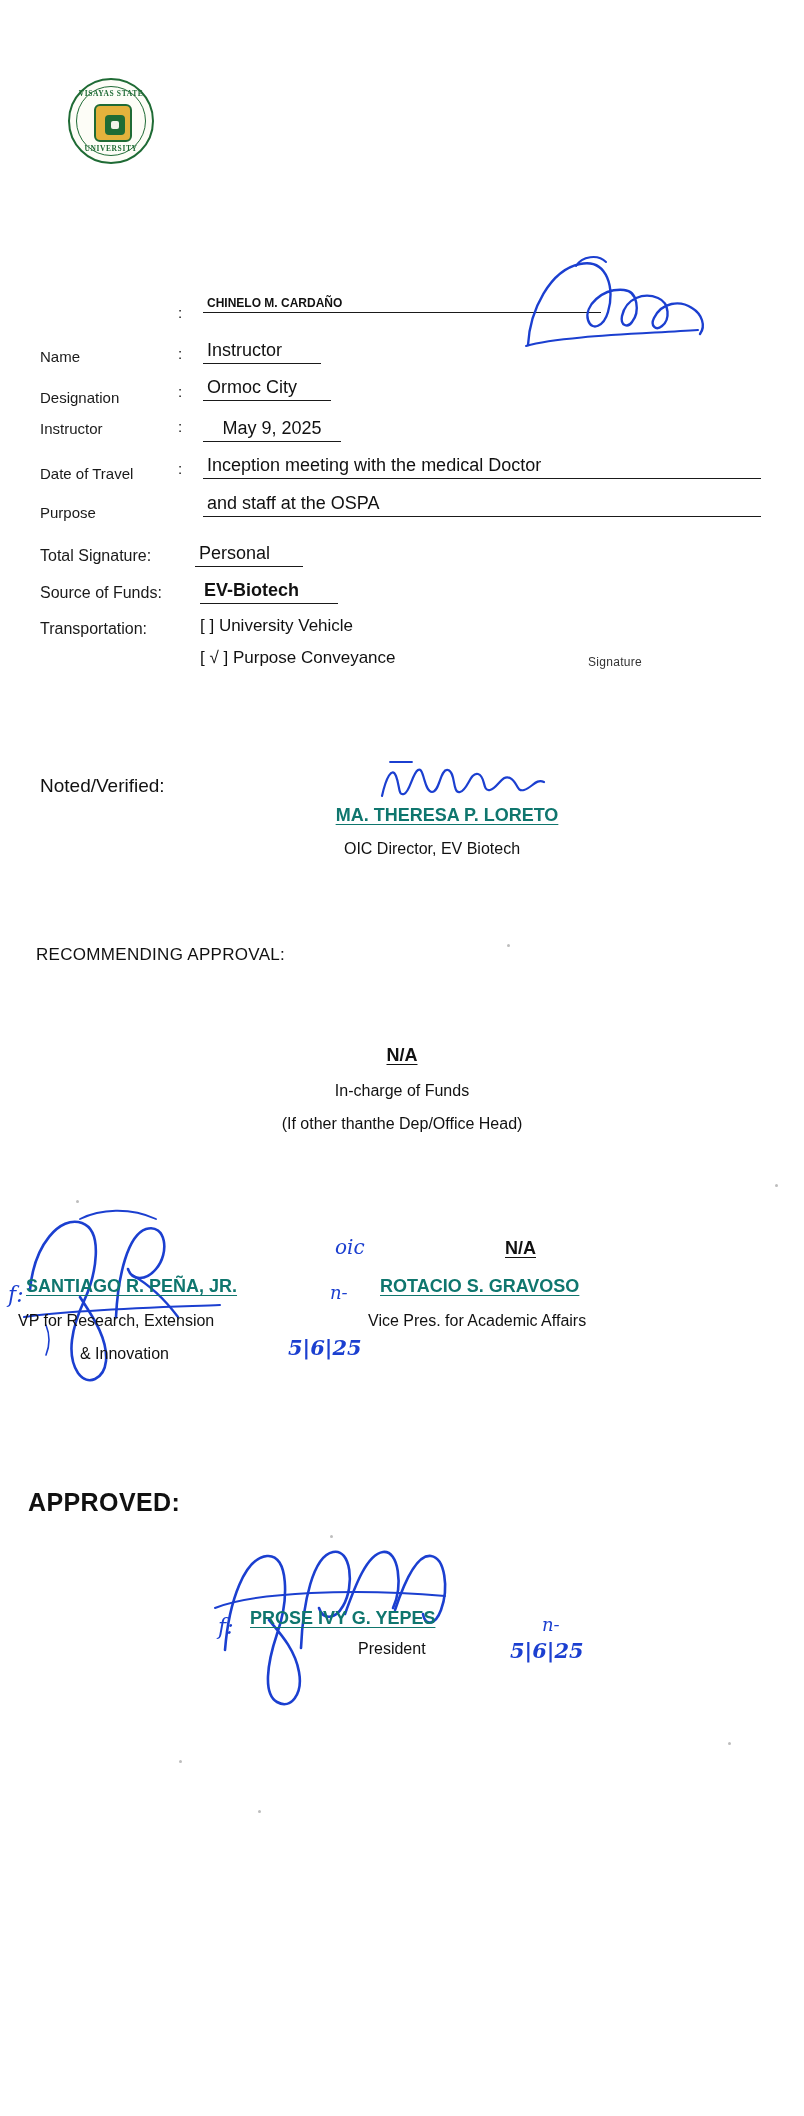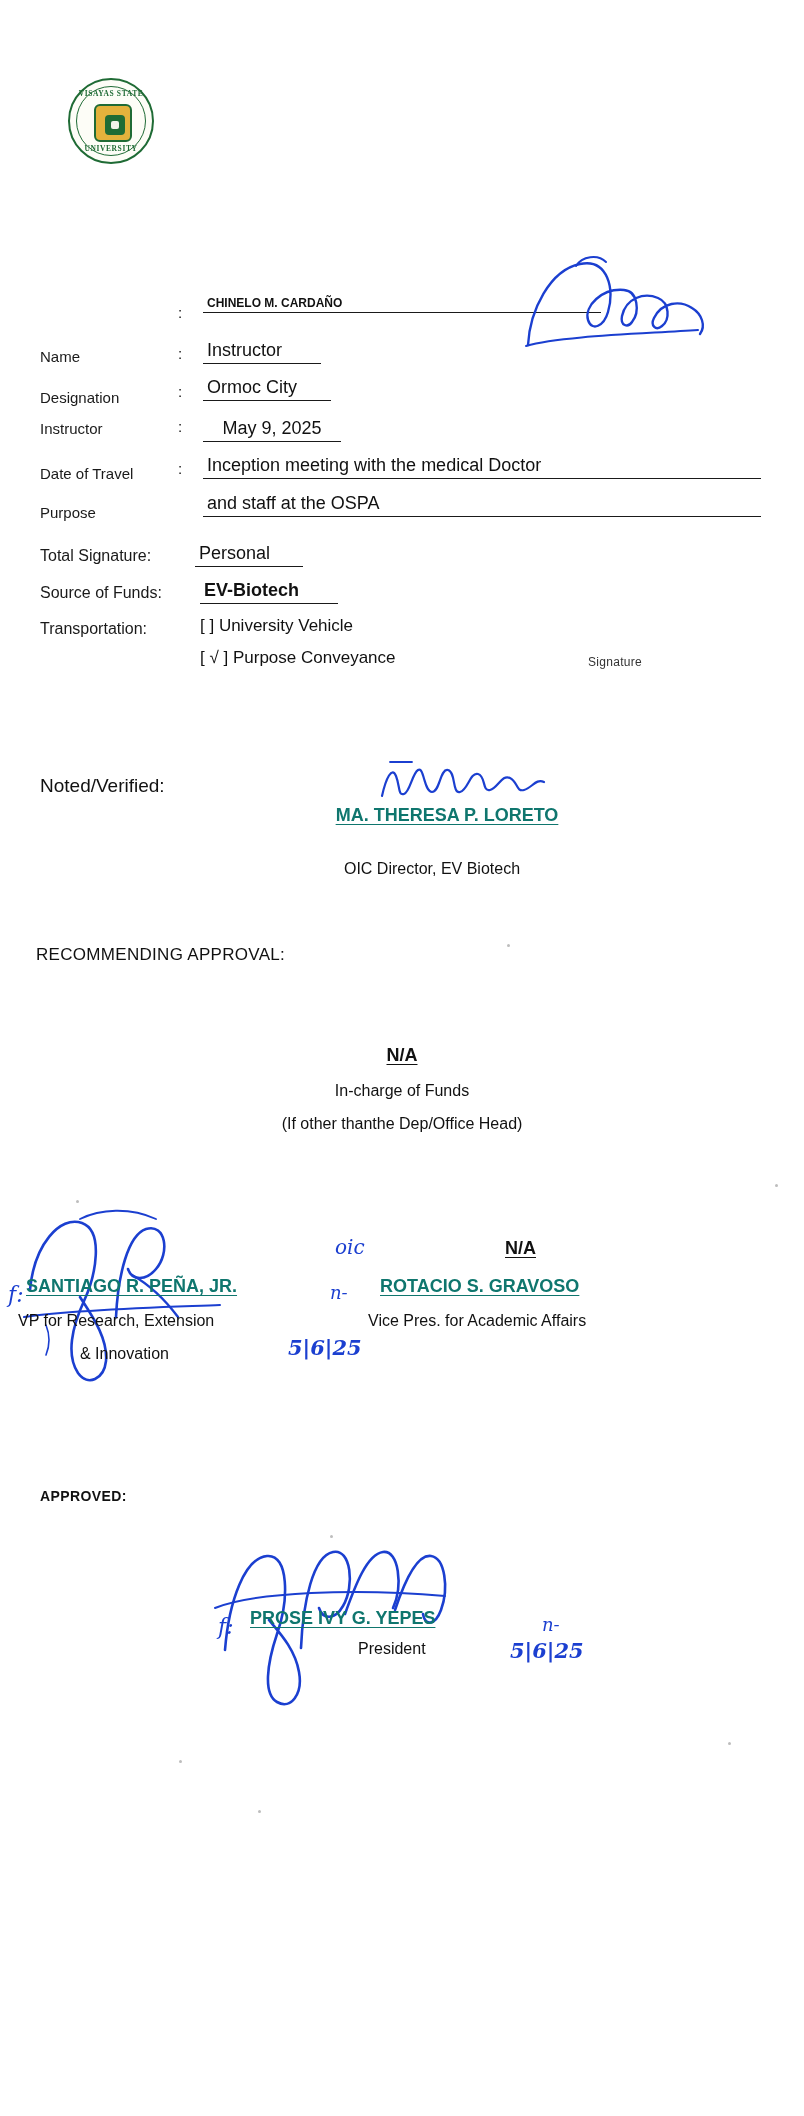--- a/index.html
+++ b/index.html
@@ -301,21 +301,21 @@
   </div>
 
   <div class="sec-label" style="left:40px;top:775px;font-size:19px;">Noted/Verified:</div>
   <div class="ink" style="left:378px;top:748px;">
     <svg width="180" height="58" viewBox="0 0 180 58">
       <path d="M4 48 C8 30, 14 18, 18 28 C22 38, 20 48, 26 46 C32 44, 34 26, 40 22 C46 18, 46 44, 54 44 C62 44, 62 20, 70 22 C78 24, 74 46, 82 44 C90 42, 92 24, 100 26 C108 28, 104 44, 112 42 C120 40, 124 26, 132 30 C140 34, 138 44, 146 42 C154 40, 158 30, 166 34" fill="none" stroke="#1b3fd0" stroke-width="2.2" stroke-linecap="round"></path>
       <path d="M12 14 L34 14" fill="none" stroke="#1b3fd0" stroke-width="1.8" stroke-linecap="round"></path>
     </svg>
   </div>
   <div class="name-line centered" style="left:0;top:805px;width:804px;padding-left:90px;box-sizing:border-box;">MA. THERESA P. LORETO</div>
-  <div class="sub-line centered" style="left:0;top:840px;width:804px;padding-left:60px;box-sizing:border-box;margin-top:20px;">OIC Director,  EV Biotech</div>
+  <div class="sub-line centered" style="left:0;top:840px;width:804px;padding-left:60px;box-sizing:border-box;">OIC Director,  EV Biotech</div>
 
   <div class="sec-label" style="left:36px;top:945px;font-size:17px;letter-spacing:0.3px;">RECOMMENDING APPROVAL:</div>
 
   <div class="na centered" style="left:0;top:1045px;width:804px;">N/A</div>
   <div class="sub-line centered" style="left:0;top:1082px;width:804px;">In-charge of Funds</div>
   <div class="sub-line centered" style="left:0;top:1115px;width:804px;">(If other thanthe Dep/Office Head)</div>
 
   <div class="hand" style="left:335px;top:1235px;font-size:20px;">oic</div>
   <div class="na" style="left:505px;top:1238px;">N/A</div>
 
@@ -335,21 +335,21 @@
   <div class="hand" style="left:330px;top:1282px;font-size:18px;">n-</div>
 
   <div class="name-line" style="left:380px;top:1276px;">ROTACIO S. GRAVOSO</div>
 
   <div class="sub-line" style="left:18px;top:1312px;">VP for Research, Extension</div>
   <div class="sub-line" style="left:80px;top:1345px;">&amp; Innovation</div>
   <div class="sub-line" style="left:368px;top:1312px;">Vice Pres. for Academic Affairs</div>
 
   <div class="hand" style="left:288px;top:1335px;font-size:21px;font-weight:bold;">5|6|25</div>
 
-  <div class="sec-label bold" style="left:40px;top:1488px;font-size:14px;">APPROVED:</div>
+  <div class="sec-label bold" style="left:28px;top:1488px;font-size:25px;">APPROVED:</div>
 
   <div class="ink" style="left:215px;top:1530px;">
     <svg width="300" height="180" viewBox="0 0 300 180">
       <path d="M10 120 C14 70, 30 28, 52 26 C74 24, 74 70, 62 104 C52 134, 48 164, 62 172 C76 180, 88 164, 84 142 C80 118, 62 100, 54 90" fill="none" stroke="#1b3fd0" stroke-width="2.6" stroke-linecap="round"></path>
       <path d="M86 118 C88 72, 98 26, 118 22 C136 18, 140 56, 128 76 C120 90, 108 90, 104 78" fill="none" stroke="#1b3fd0" stroke-width="2.6" stroke-linecap="round"></path>
       <path d="M130 84 C140 56, 152 24, 168 22 C184 20, 188 56, 178 78" fill="none" stroke="#1b3fd0" stroke-width="2.6" stroke-linecap="round"></path>
       <path d="M180 80 C190 50, 202 24, 216 26 C230 28, 234 58, 226 80 C220 96, 210 96, 208 84" fill="none" stroke="#1b3fd0" stroke-width="2.6" stroke-linecap="round"></path>
       <path d="M0 78 C40 62, 140 58, 230 66" fill="none" stroke="#1b3fd0" stroke-width="2" stroke-linecap="round"></path>
     </svg>
   </div>

